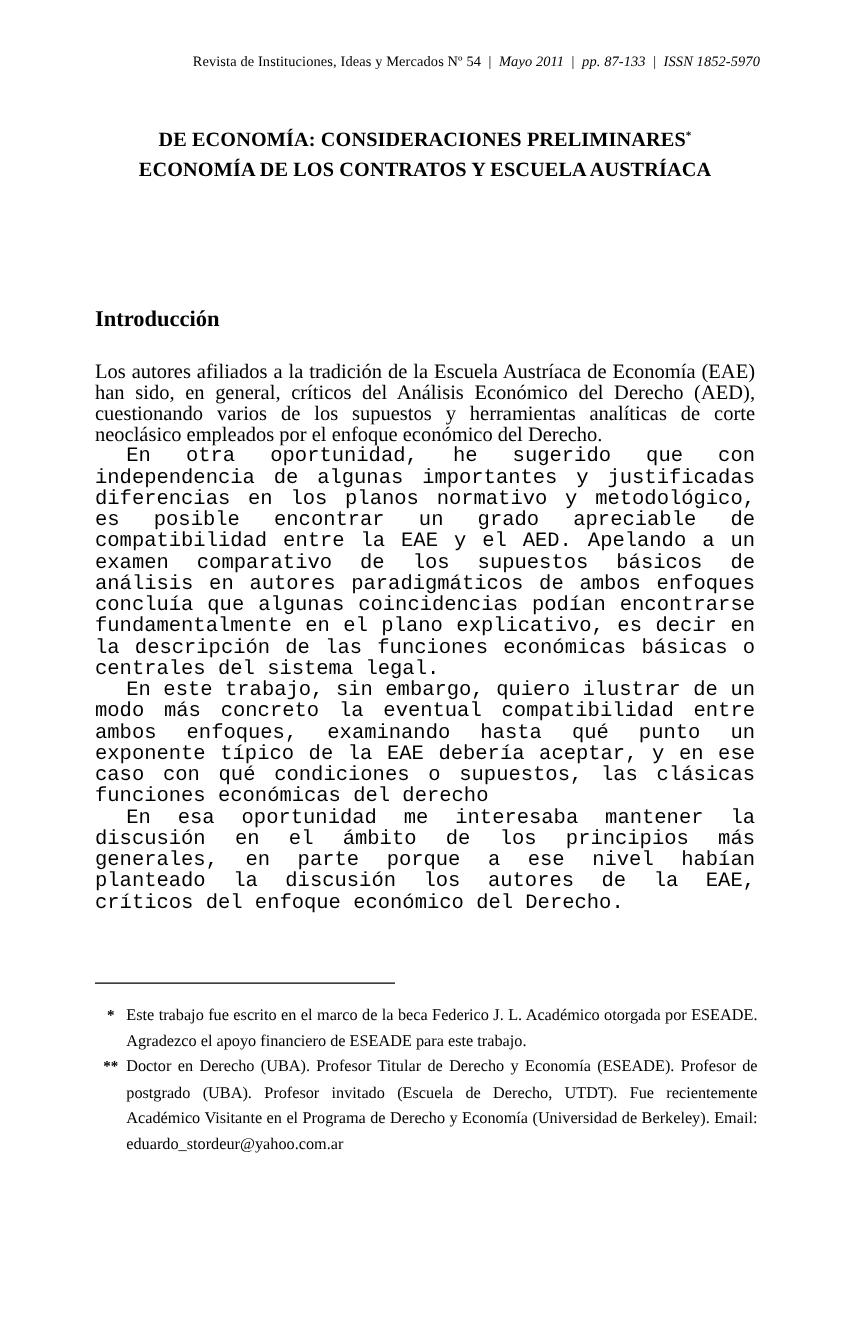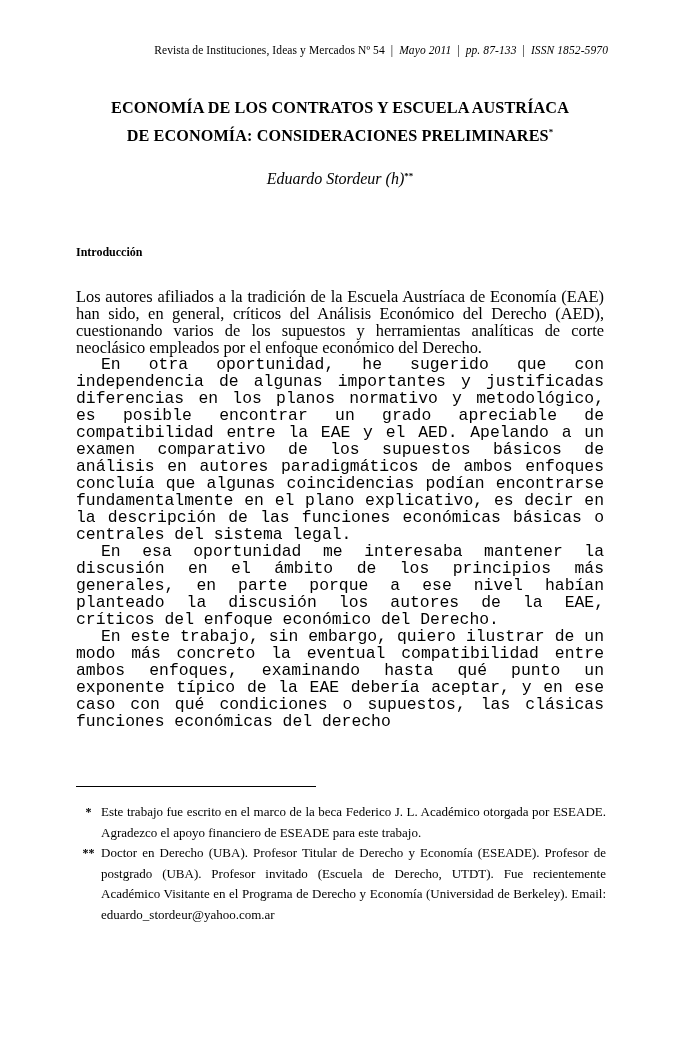--- a/index.html
+++ b/index.html
@@ -55,21 +55,21 @@
       font-style: italic;
       font-size: 16px;
     }
     .author sup { font-size: 9px; vertical-align: 5px; font-style: normal; font-weight: bold; }
 
     .section-heading {
       position: absolute;
       top: 245px;
       left: 76px;
       font-weight: bold;
-      font-size: 12px;
+      font-size: 18px;
     }
 
     .body-text {
       position: absolute;
       top: 288px;
       left: 76px;
       width: 528px;
       font-size: 16.4px;
       line-height: 17px;
       text-align: justify;
@@ -124,37 +124,34 @@
     <span>Revista de Instituciones, Ideas y Mercados Nº 54</span>
     <span class="sep">|</span>
     <span class="it">Mayo 2011</span>
     <span class="sep">|</span>
     <span class="it">pp. 87-133</span>
     <span class="sep">|</span>
     <span class="it">ISSN 1852-5970</span>
   </div>
 
   <div class="title">
-    <div>ECONOMÍA DE LOS CONTRATOS Y ESCUELA AUSTRÍACA</div>
     <div>
       <span>DE ECONOMÍA: CONSIDERACIONES PRELIMINARES</span><sup>*</sup>
     </div>
+    <div>ECONOMÍA DE LOS CONTRATOS Y ESCUELA AUSTRÍACA</div>
   </div>
 
-  <div class="author">
-    <span>Eduardo Stordeur (h)</span><sup>**</sup>
-  </div>
 
   <div class="section-heading">Introducción</div>
 
   <div class="body-text">
     <p>Los autores afiliados a la tradición de la Escuela Austríaca de Economía (EAE) han sido, en general, críticos del Análisis Económico del Derecho (AED), cuestionando varios de los supuestos y herramientas analíticas de corte neoclásico empleados por el enfoque económico del Derecho.</p>
     <p class="indent">En otra oportunidad, he sugerido que con independencia de algunas importantes y justificadas diferencias en los planos normativo y metodológico, es posible encontrar un grado apreciable de compatibilidad entre la EAE y el AED. Apelando a un examen comparativo de los supuestos básicos de análisis en autores paradigmáticos de ambos enfoques concluía que algunas coincidencias podían encontrarse fundamentalmente en el plano explicativo, es decir en la descripción de las funciones económicas básicas o centrales del sistema legal.</p>
+    <p class="indent">En este trabajo, sin embargo, quiero ilustrar de un modo más concreto la eventual compatibilidad entre ambos enfoques, examinando hasta qué punto un exponente típico de la EAE debería aceptar, y en ese caso con qué condiciones o supuestos, las clásicas funciones económicas del derecho</p>
     <p class="indent">En esa oportunidad me interesaba mantener la discusión en el ámbito de los principios más generales, en parte porque a ese nivel habían planteado la discusión los autores de la EAE, críticos del enfoque económico del Derecho.</p>
-    <p class="indent">En este trabajo, sin embargo, quiero ilustrar de un modo más concreto la eventual compatibilidad entre ambos enfoques, examinando hasta qué punto un exponente típico de la EAE debería aceptar, y en ese caso con qué condiciones o supuestos, las clásicas funciones económicas del derecho</p>
   </div>
 
   <div class="footnote-rule"></div>
 
   <div class="footnotes">
     <div class="fn">
       <span class="mark">*</span>
       <span class="fn-text">Este trabajo fue escrito en el marco de la beca Federico J. L. Académico otorgada por ESEADE. Agradezco el apoyo financiero de ESEADE para este trabajo.</span>
     </div>
     <div class="fn">

